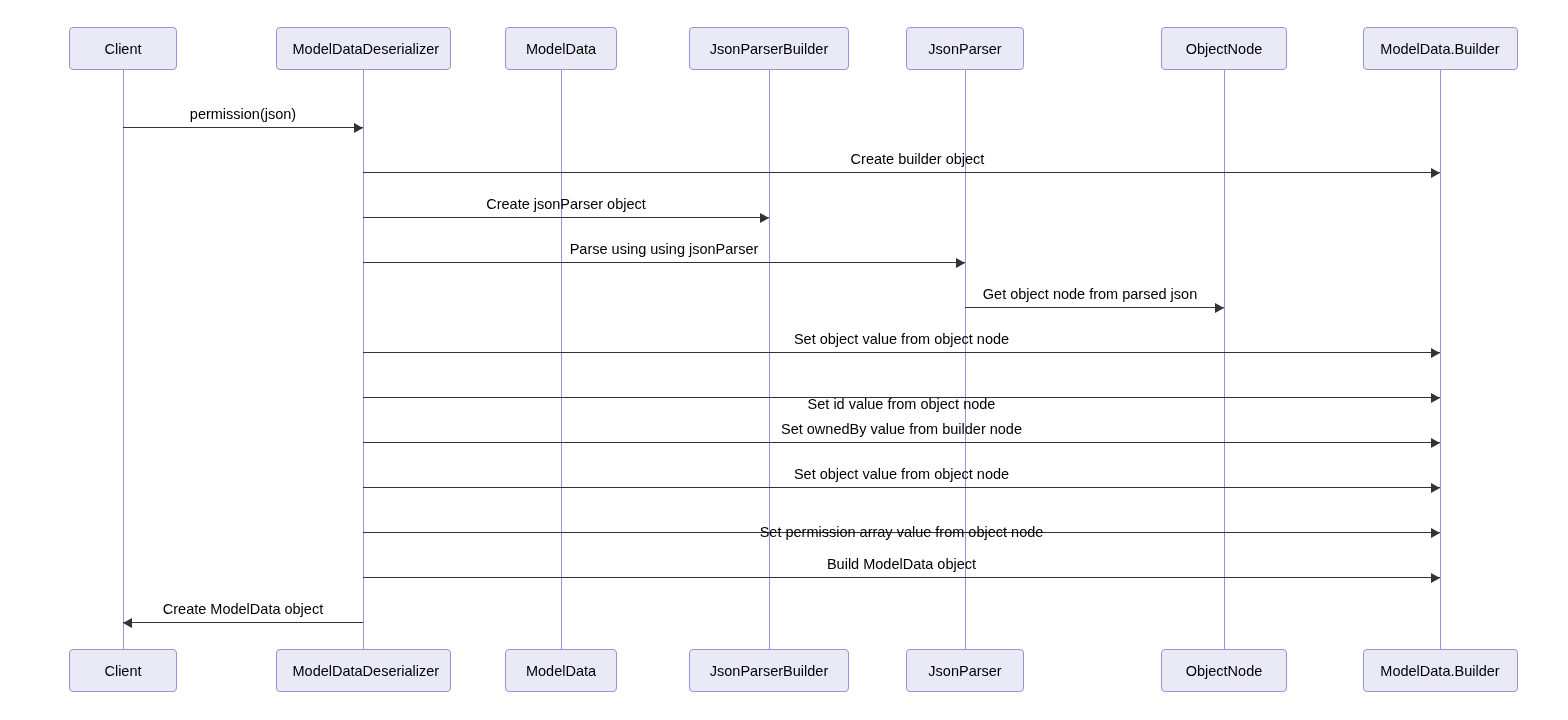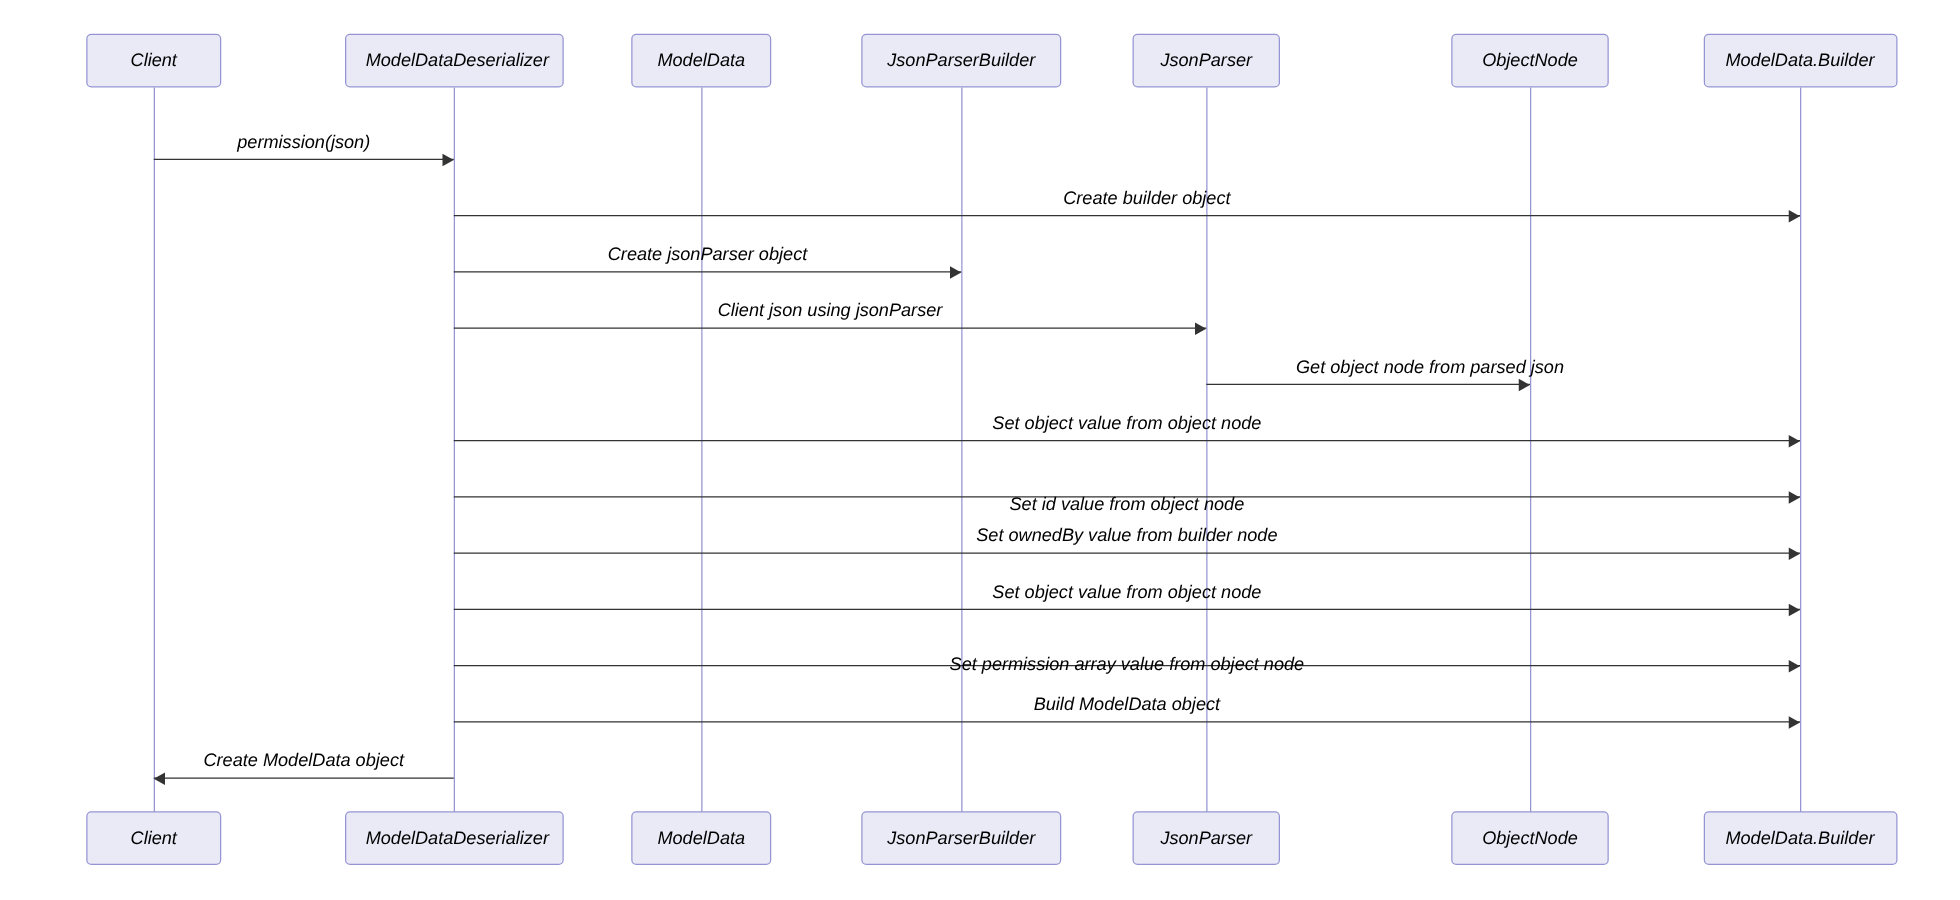--- a/index.html
+++ b/index.html
@@ -6,21 +6,20 @@
     margin: 0;
     padding: 10px;
     font-family: "Trebuchet MS", Verdana, Arial, sans-serif;
     background: #fff;
     font-size: 14.5px;
   }
   .diagram {
     position: relative;
     width: 1548px;
     height: 700px;
-    font-style: italic;
   }
   .participant-box {
     position: absolute;
     background: #eaeaf7;
     border: 1px solid #9595d3;
     border-radius: 4px;
     padding: 12px 16px;
     text-align: center;
     box-sizing: border-box;
     color: #000;
@@ -89,24 +88,24 @@
     <div class="arrow-head-right" style="left: 344px; top: 112.5px;"></div>
     <div class="msg-label" style="top: 96px; left: 233px; transform: translateX(-50%);">permission(json)</div>
     <div class="arrow-line" style="left: 353px; top: 162px; width: 1077px;"></div>
     <div class="arrow-head-right" style="left: 1421px; top: 157.5px;"></div>
     <div class="msg-label" style="top: 141px; left: 891.5px; transform: translateX(-50%); margin-left: 16px;">Create builder object</div>
     <div class="arrow-line" style="left: 353px; top: 207px; width: 406px;"></div>
     <div class="arrow-head-right" style="left: 750px; top: 202.5px;"></div>
     <div class="msg-label" style="top: 186px; left: 556px; transform: translateX(-50%);">Create jsonParser object</div>
     <div class="arrow-line" style="left: 353px; top: 252px; width: 602px;"></div>
     <div class="arrow-head-right" style="left: 946px; top: 247.5px;"></div>
-    <div class="msg-label" style="top: 231px; left: 654px; transform: translateX(-50%);">Client json using jsonParser</div>
+    <div class="msg-label" style="top: 231px; left: 654px; transform: translateX(-50%);">Parse using using jsonParser</div>
     <div class="arrow-line" style="left: 955px; top: 297px; width: 259px;"></div>
     <div class="arrow-head-right" style="left: 1205px; top: 292.5px;"></div>
-    <div class="msg-label" style="top: 276px; left: 1134px; transform: translateX(-50%);">Get object node from parsed json</div>
+    <div class="msg-label" style="top: 276px; left: 1080px; transform: translateX(-50%);">Get object node from parsed json</div>
     <div class="arrow-line" style="left: 353px; top: 342px; width: 1077px;"></div>
     <div class="arrow-head-right" style="left: 1421px; top: 337.5px;"></div>
     <div class="msg-label" style="top: 321px; left: 891.5px; transform: translateX(-50%);">Set object value from object node</div>
     <div class="arrow-line" style="left: 353px; top: 387px; width: 1077px;"></div>
     <div class="arrow-head-right" style="left: 1421px; top: 382.5px;"></div>
     <div class="msg-label" style="top: 386px; left: 891.5px; transform: translateX(-50%);">Set id value from object node</div>
     <div class="arrow-line" style="left: 353px; top: 432px; width: 1077px;"></div>
     <div class="arrow-head-right" style="left: 1421px; top: 427.5px;"></div>
     <div class="msg-label" style="top: 411px; left: 891.5px; transform: translateX(-50%);">Set ownedBy value from builder node</div>
     <div class="arrow-line" style="left: 353px; top: 477px; width: 1077px;"></div>

